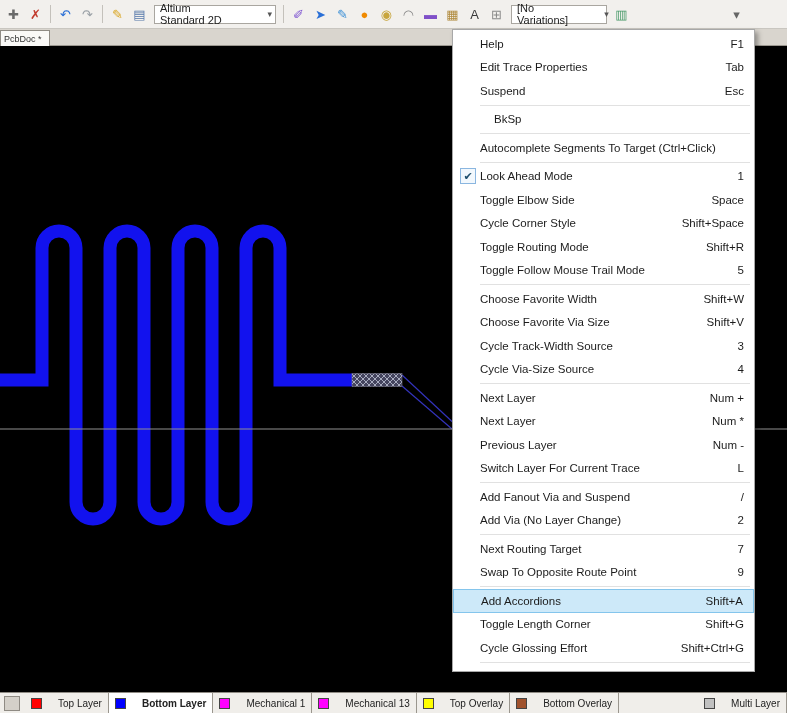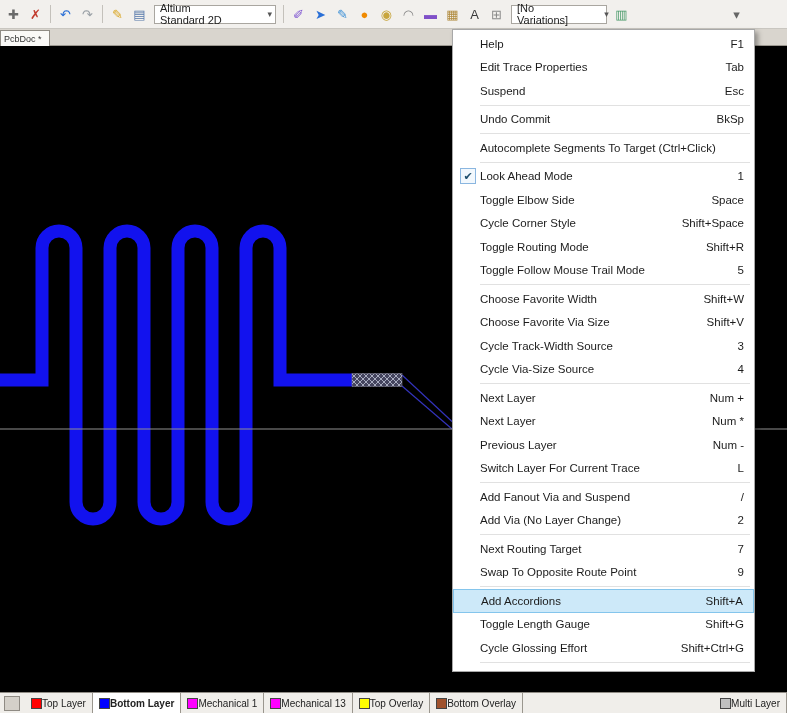--- a/index.html
+++ b/index.html
@@ -38,21 +38,21 @@
              font-size:11px;display:flex;align-items:center;justify-content:center;box-sizing:border-box;}
   .menu-label{flex:1;white-space:nowrap;overflow:hidden;}
   .menu-shortcut{margin-left:14px;white-space:nowrap;color:#1c1c1c;}
   .menu-sep{height:1px;background:#e1e1e1;margin:2px 4px 2px 27px;}
 
   
   .layerbar{position:absolute;left:0;bottom:0;width:787px;height:21px;background:#f0eeea;
             border-top:1px solid #8f8b84;display:flex;align-items:center;font-size:10px;box-sizing:border-box;
             padding-left:4px;color:#222;}
   .layer-nav{width:14px;height:13px;background:#d4d0c9;border:1px solid #8f8b84;margin-right:5px;flex:0 0 auto;}
-  .layer-tab{display:flex;align-items:center;gap:0;padding:0 6px;height:100%;
+  .layer-tab{display:flex;align-items:center;gap:16px;padding:0 6px;height:100%;
              border-right:1px solid #9a968e;white-space:nowrap;}
   .layer-tab.active{background:#ffffff;font-weight:bold;}
   .layer-swatch{width:9px;height:9px;border:1px solid #444;display:inline-block;flex:0 0 auto;}
 </style>
 </head>
 <body>
 
 <div class="app">
 
   <div class="toolbar">
@@ -158,21 +158,20 @@
         <span class="menu-shortcut">Tab</span>
       </div>
       <div class="menu-row">
         <span class="menu-check"></span>
         <span class="menu-label">Suspend</span>
         <span class="menu-shortcut">Esc</span>
       </div>
       <div class="menu-sep"></div>
       <div class="menu-row">
         <span class="menu-check"></span>
-        <span class="menu-label">Undo Commit</span>
         <span class="menu-shortcut">BkSp</span>
       </div>
       <div class="menu-sep"></div>
       <div class="menu-row">
         <span class="menu-check"></span>
         <span class="menu-label">Autocomplete Segments To Target (Ctrl+Click)</span>
         <span class="menu-shortcut"></span>
       </div>
       <div class="menu-sep"></div>
       <div class="menu-row">
@@ -267,21 +266,21 @@
         <span class="menu-shortcut">9</span>
       </div>
       <div class="menu-sep"></div>
       <div class="menu-row hl">
         <span class="menu-check"></span>
         <span class="menu-label">Add Accordions</span>
         <span class="menu-shortcut">Shift+A</span>
       </div>
       <div class="menu-row">
         <span class="menu-check"></span>
-        <span class="menu-label">Toggle Length Gauge</span>
+        <span class="menu-label">Toggle Length Corner</span>
         <span class="menu-shortcut">Shift+G</span>
       </div>
       <div class="menu-row">
         <span class="menu-check"></span>
         <span class="menu-label">Cycle Glossing Effort</span>
         <span class="menu-shortcut">Shift+Ctrl+G</span>
       </div>
       <div class="menu-sep"></div>
       <div class="menu-row">
         <span class="menu-check"></span>

